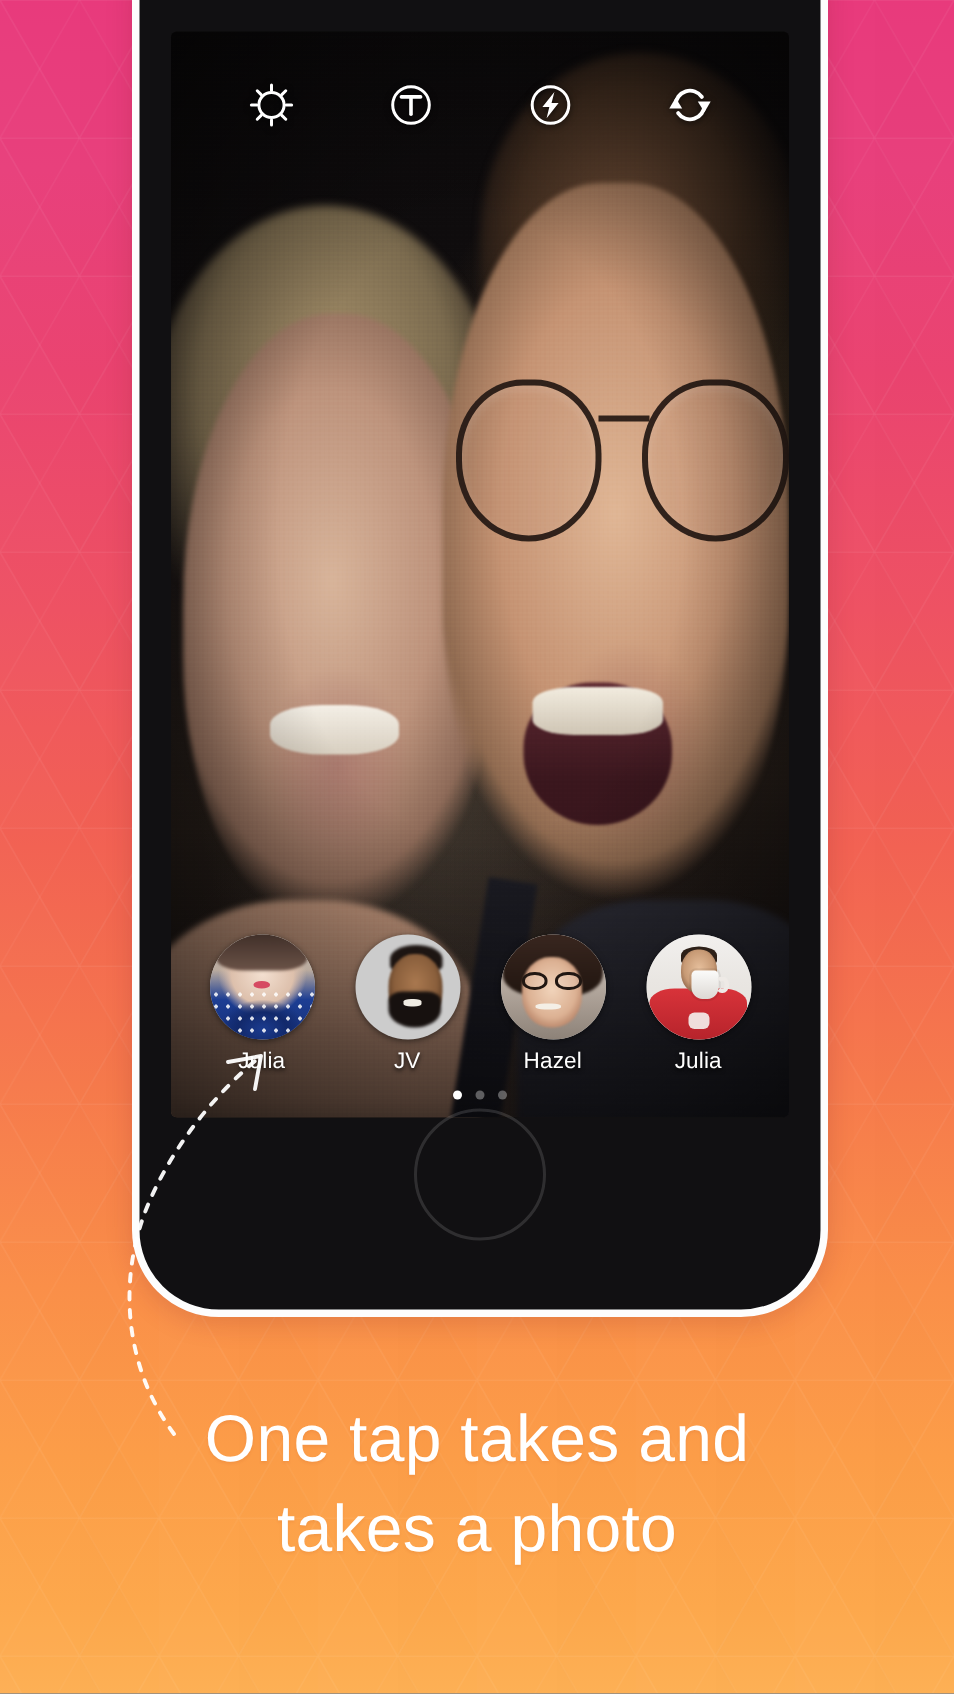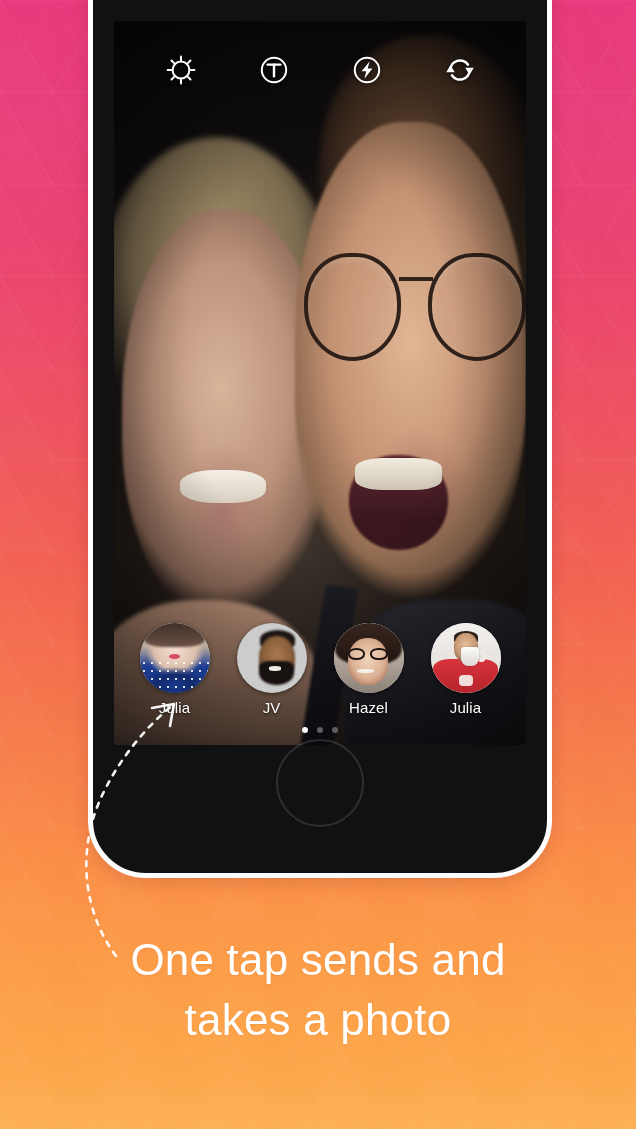--- a/index.html
+++ b/index.html
@@ -508,17 +508,17 @@
 
     <div id="home-button"></div>
   </div>
 
   <svg id="arrow" viewBox="0 0 140 300">
     <path d="M56 296 C 22 250, 18 190, 40 140 C 56 104, 82 70, 114 44" fill="none" stroke="#ffffff" stroke-width="2.6" stroke-linecap="round" stroke-dasharray="5 7" opacity=".95"></path>
     <path d="M114 44 L 92 48 M114 44 L 110 66" fill="none" stroke="#ffffff" stroke-width="2.6" stroke-linecap="round" opacity=".95"></path>
   </svg>
 
   <div id="caption">
-    <span class="line">One tap sends and</span>
+    <span class="line">One tap takes and</span>
     <span class="line">takes a photo</span>
   </div>
 
 </div>
 
 </body></html>

